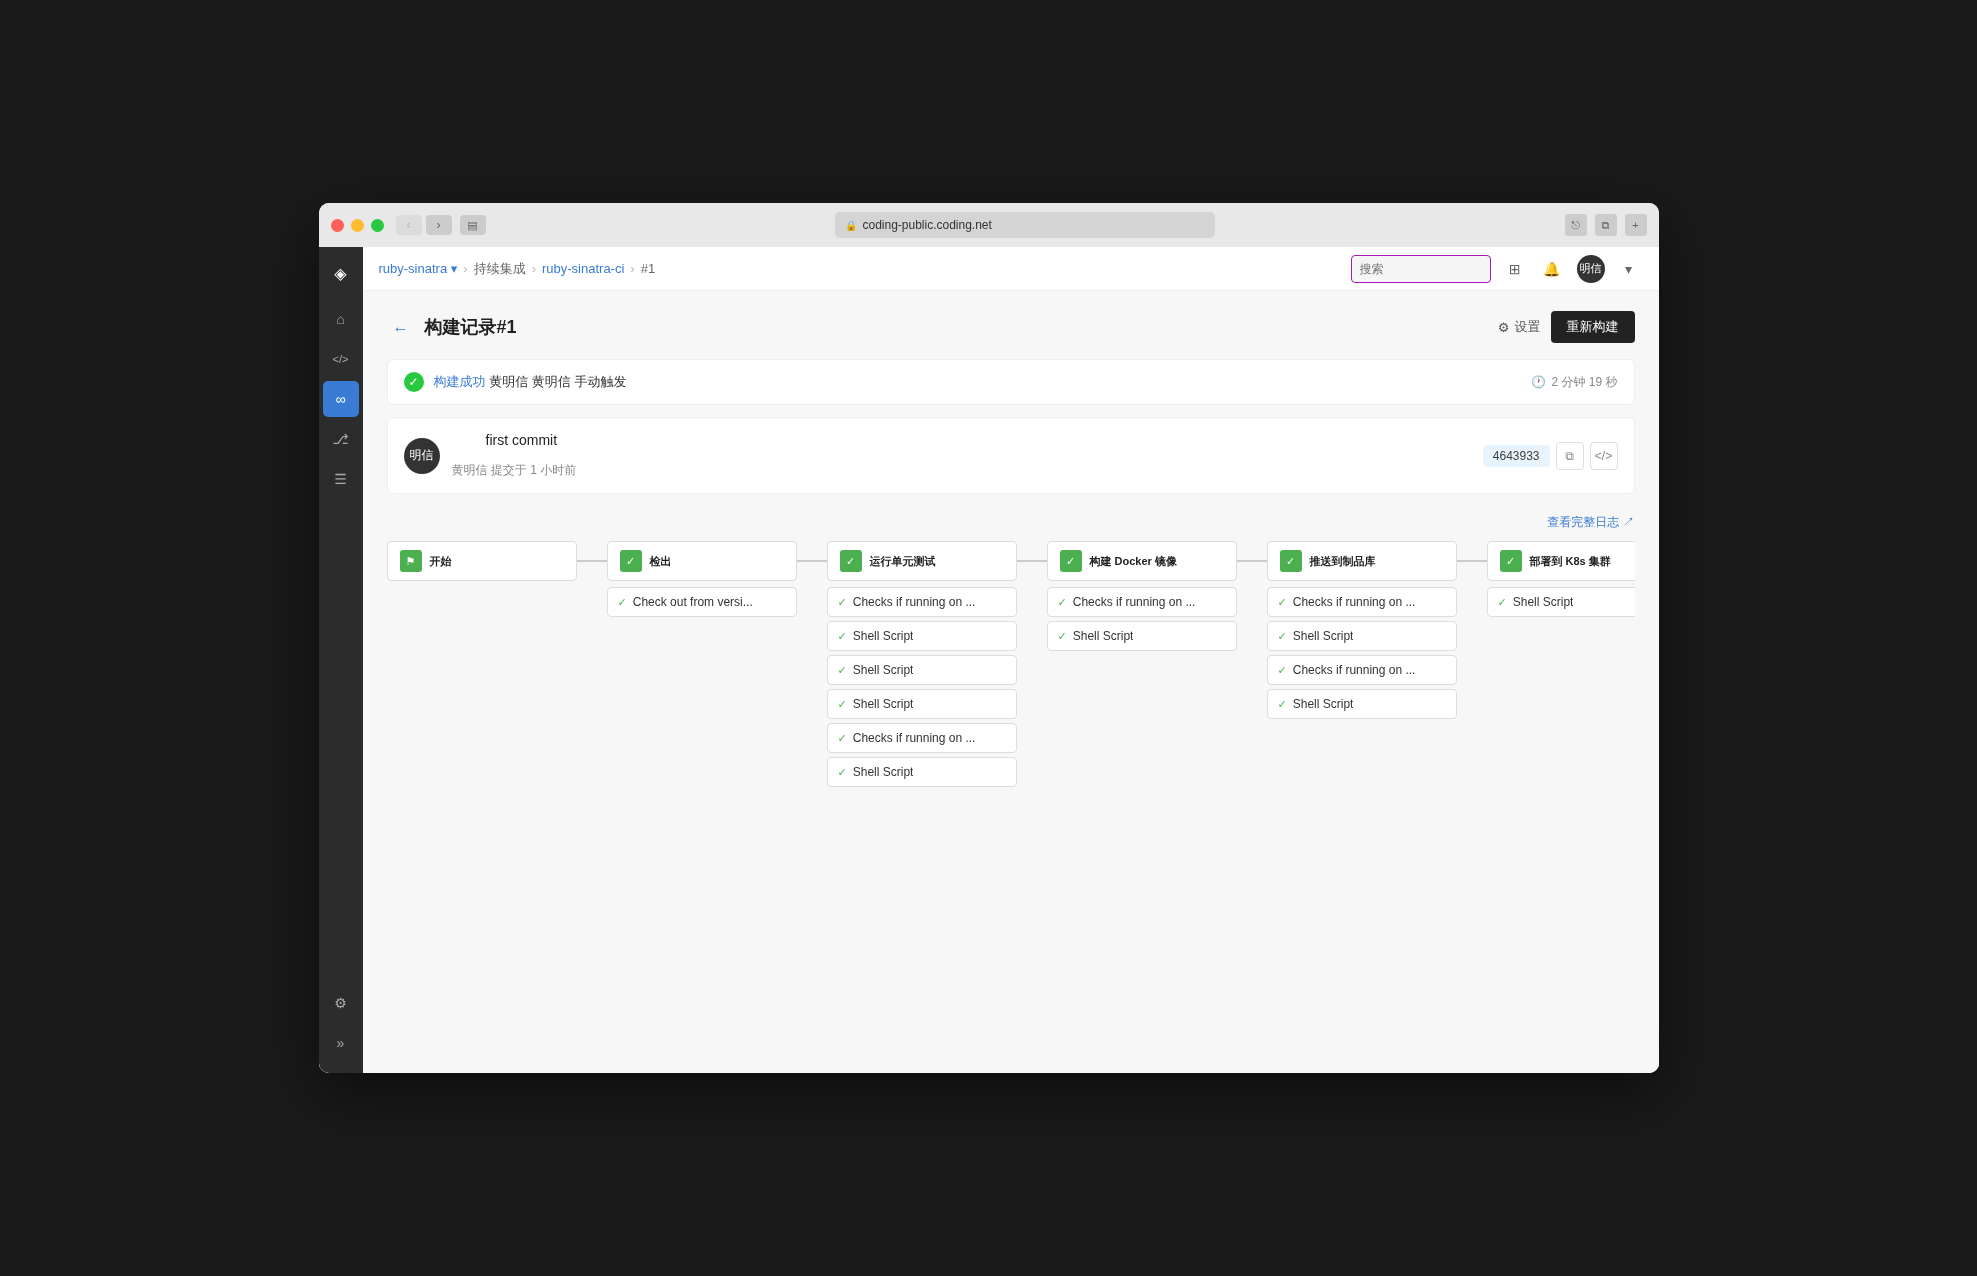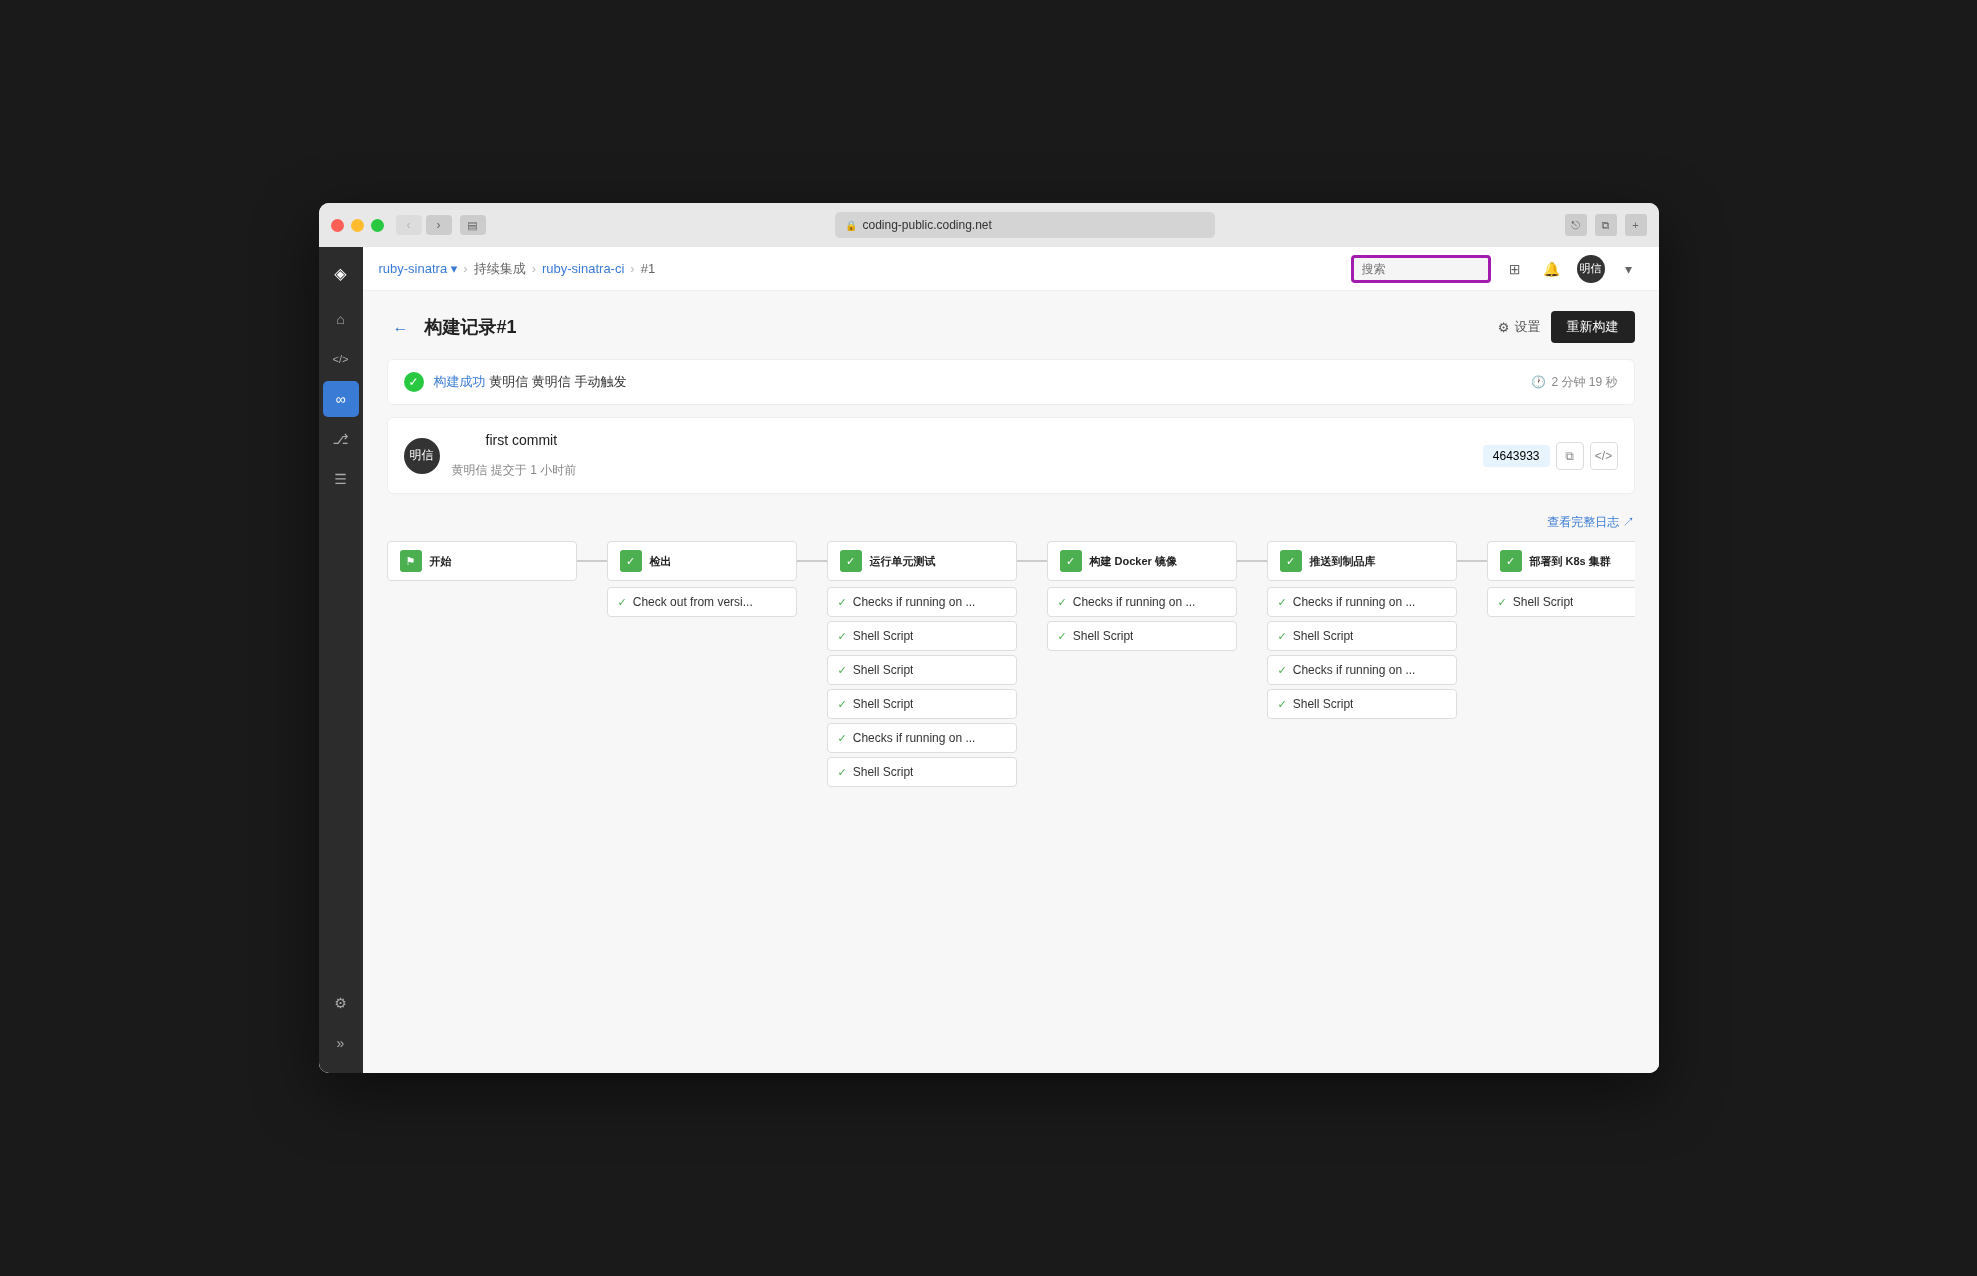--- a/index.html
+++ b/index.html
@@ -138,21 +138,21 @@
     }
     .breadcrumb a { color: #3a7bd5; text-decoration: none; }
     .breadcrumb-sep { color: #bbb; }
     .top-nav-right {
       margin-left: auto;
       display: flex; gap: 10px; align-items: center;
     }
     .search-box {
       height: 28px;
       width: 140px;
-      border: 3px solid #a21caf;
+      border: 1px solid #a21caf;
       border-radius: 4px;
       padding: 0 8px;
       font-size: 12px;
       background: #f5f5f5;
       color: #888;
     }
     .top-nav-icon {
       width: 28px; height: 28px;
       display: flex; align-items: center; justify-content: center;
       color: #666; font-size: 14px; cursor: pointer;
@@ -251,21 +251,21 @@
       flex-shrink: 0;
     }
     .commit-info { flex: 1; }
     .commit-title { font-size: 14px; font-weight: 500; color: #222; padding-left: 34px; }
     .commit-sub { font-size: 12px; color: #888; margin-top: 14px; }
     .commit-hash-area {
       display: flex; align-items: center; gap: 6px;
     }
     .commit-hash {
       background: #e8f4fd;
-      color: #000000;
+      color: #404040;
       font-size: 12px;
       padding: 4px 10px;
       border-radius: 4px;
     }
     .hash-icon {
       width: 28px; height: 28px;
       border: 1px solid #ddd; border-radius: 4px;
       display: flex; align-items: center; justify-content: center;
       color: #888; font-size: 12px; cursor: pointer;
     }

